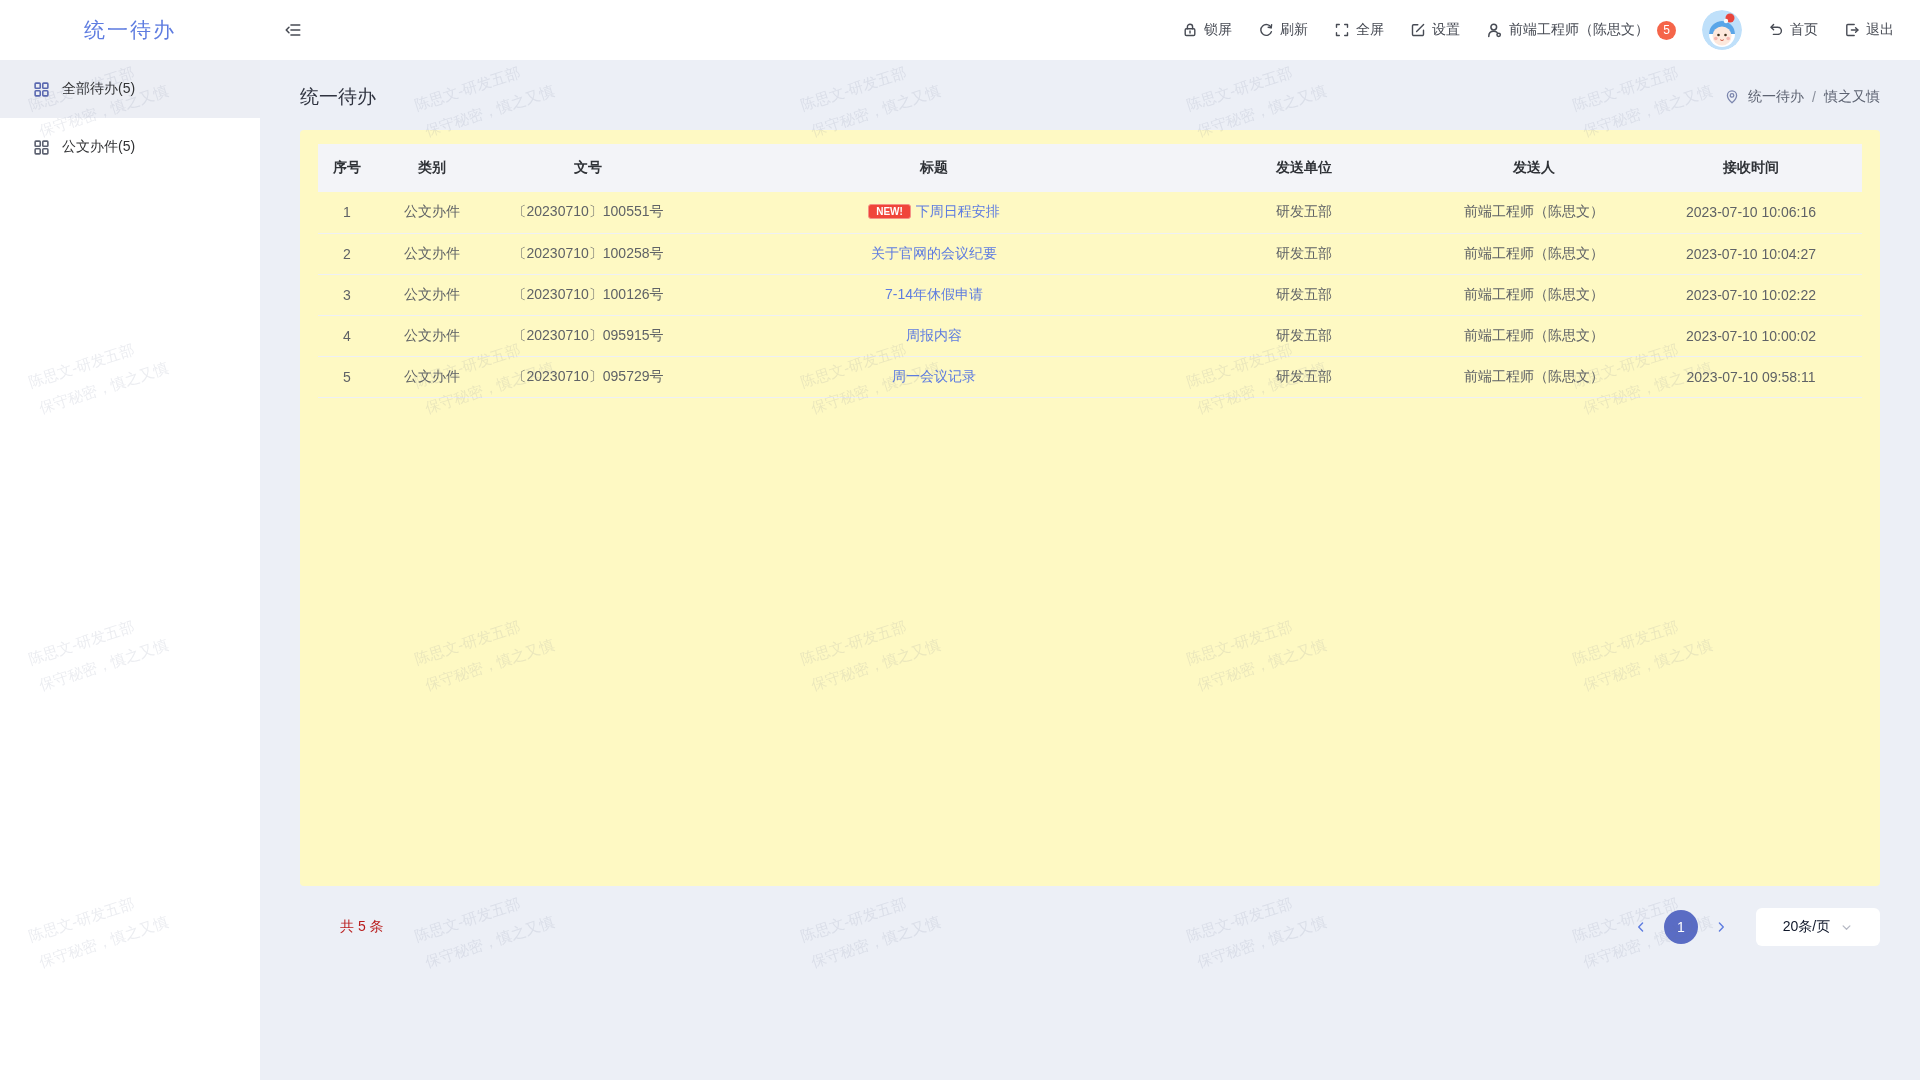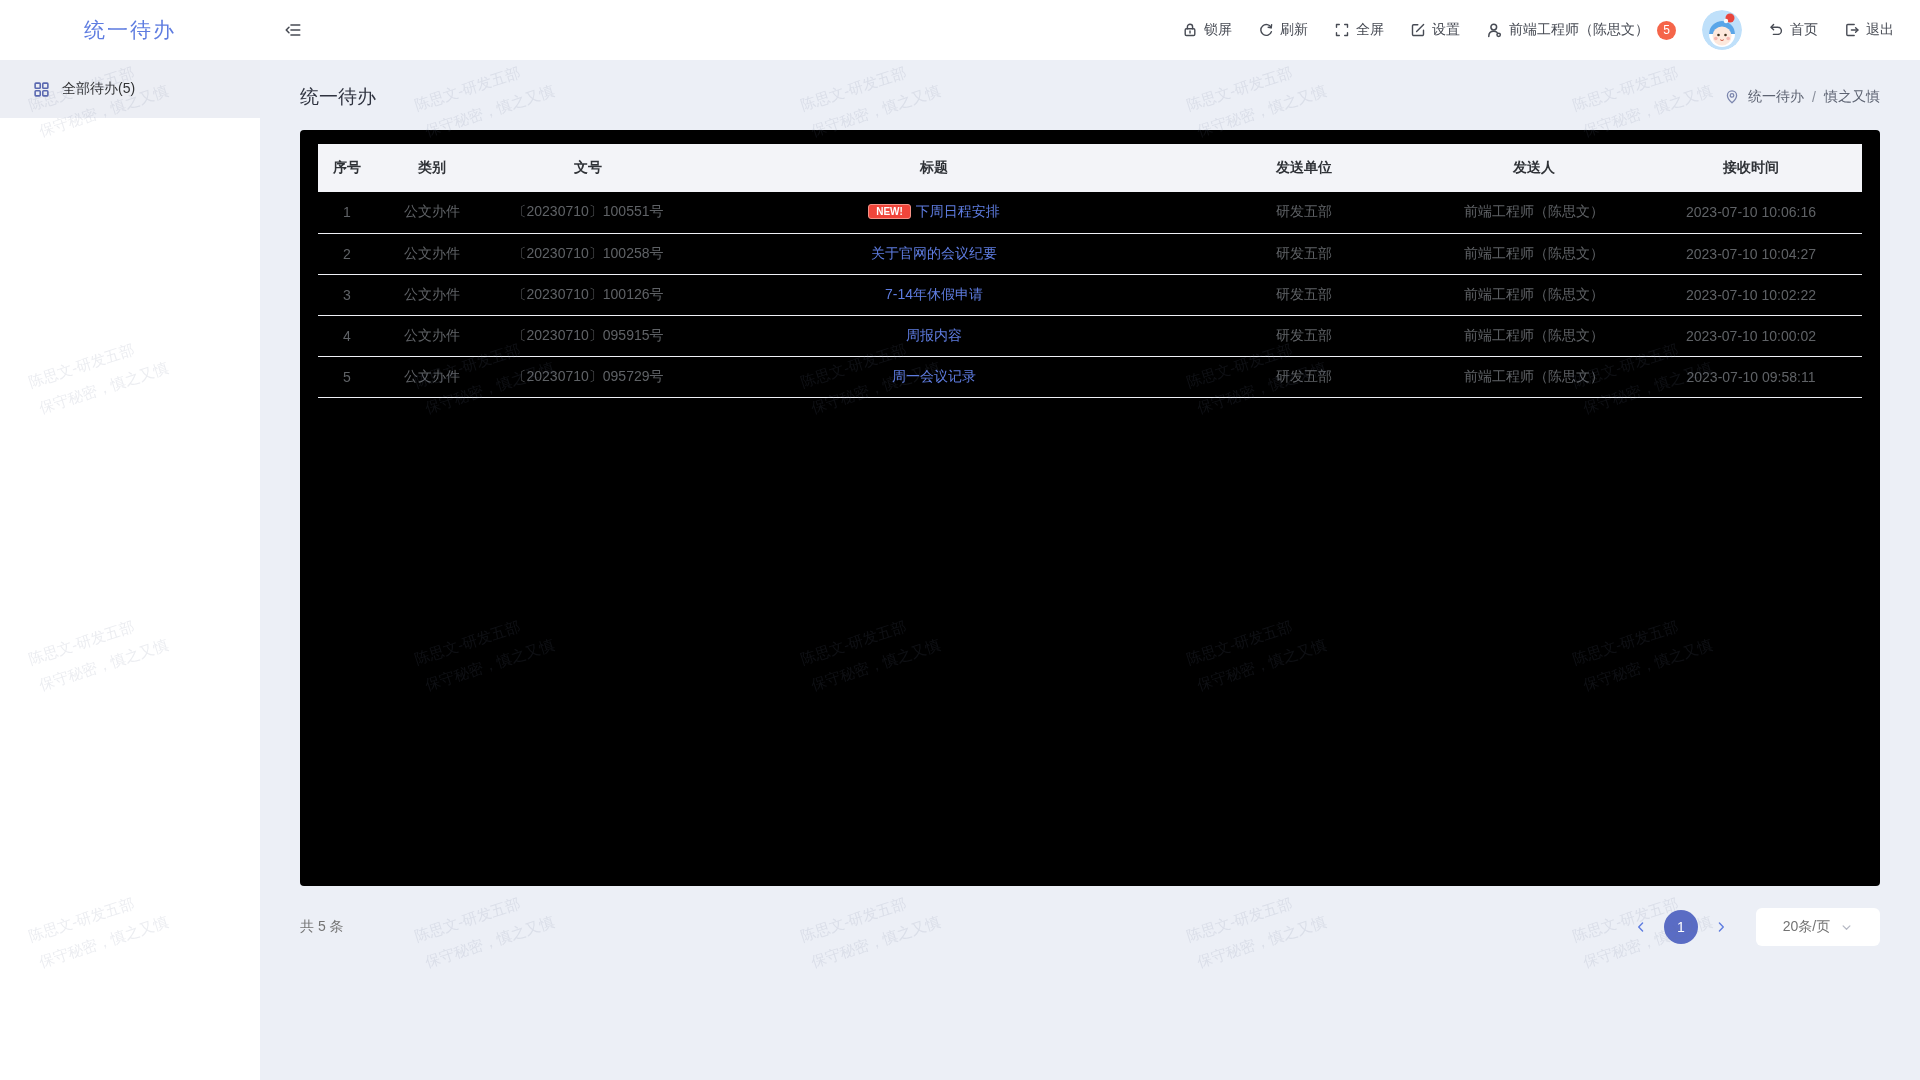--- a/index.html
+++ b/index.html
@@ -29,36 +29,36 @@
 
   
   .content { flex:1; background:#eceff6; padding:16px 40px 0 40px; position:relative; min-height:0; }
   .page-head { display:flex; align-items:center; justify-content:space-between; height:42px; margin-bottom:12px; }
   .page-title { font-size:19px; color:#2f3340; font-weight:500; }
   .breadcrumb { display:flex; align-items:center; gap:8px; color:#5d6372; }
   .breadcrumb .sep { color:#8a8f9c; }
   .crumb-link { cursor:pointer; }
 
   
-  .card { background:#000000; border-radius:4px; padding:14px 18px; height:756px; }
+  .card { background:#fef9c3; border-radius:4px; padding:14px 18px; height:756px; }
   table { width:100%; border-collapse:collapse; table-layout:fixed; }
   thead th { background:#f3f4f8; height:48px; font-weight:bold; color:#2f3237; font-size:14px; padding:0 8px; }
   th.c, td.c { text-align:center; }
   th.l, td.l { text-align:center; }
   tbody td { height:41px; border-bottom:1px solid #eef0f5; color:#5f6266; padding:0 8px; white-space:nowrap; overflow:hidden; }
   .doc-link { color:#5e7ce0; cursor:pointer; text-decoration:none;margin-top:28px; }
   .new-badge { display:none; background:#f0453a; border:1px solid #f59287; color:#fff; font-size:10px; font-weight:bold; line-height:13px; padding:0 7px; border-radius:3px; margin-right:5px; vertical-align:1px; }
 
   
   .pager-row { display:flex; align-items:center; margin-top:22px; }
-  .total { color:#737373; }
+  .total { color:#b91c1c;margin-left:40px; }
   .pager { margin-left:auto; display:flex; align-items:center; gap:10px; }
   .pg-arrow { width:26px; height:34px; display:flex; align-items:center; justify-content:center; cursor:pointer; }
   .pg-page { width:34px; height:34px; border-radius:50%; background:#5a6cc4; color:#fff; display:flex; align-items:center; justify-content:center; cursor:pointer; }
-  .page-size { width:124px; height:38px; background:#fff; border-radius:6px; display:flex; align-items:center; justify-content:center; gap:10px; color:#737373; cursor:pointer; margin-left:12px; }
+  .page-size { width:124px; height:38px; background:#fff; border-radius:6px; display:flex; align-items:center; justify-content:center; gap:10px; color:#0f172a; cursor:pointer; margin-left:12px; }
 
   
   .wm-layer { position:fixed; inset:0; pointer-events:none; z-index:40; overflow:hidden; }
   .wm { position:absolute; transform:rotate(-18deg); color:#6b7695; opacity:0.13; font-size:15px; line-height:1.85; white-space:nowrap; }
   .wm div:last-child { padding-left:2px; }
 </style>
 </head>
 <body>
 
 <div class="app">
@@ -70,20 +70,31 @@
     <div class="menu-item active">
       <svg width="17" height="17" viewBox="0 0 16 16">
         <g fill="none" stroke="#5a68b0" stroke-width="1.5">
           <rect x="2" y="2" width="4.8" height="4.8" rx="0.8"></rect>
             <rect x="9.2" y="2" width="4.8" height="4.8" rx="0.8"></rect>
           <rect x="2" y="9.2" width="4.8" height="4.8" rx="0.8"></rect>
             <rect x="9.2" y="9.2" width="4.8" height="4.8" rx="0.8"></rect>
         </g>
       </svg>
       <span>全部待办(5)</span>
+    </div>
+    <div class="menu-item">
+      <svg width="17" height="17" viewBox="0 0 16 16">
+        <g fill="none" stroke="#5c6170" stroke-width="1.5">
+          <rect x="2" y="2" width="4.8" height="4.8" rx="0.8"></rect>
+            <rect x="9.2" y="2" width="4.8" height="4.8" rx="0.8"></rect>
+          <rect x="2" y="9.2" width="4.8" height="4.8" rx="0.8"></rect>
+            <rect x="9.2" y="9.2" width="4.8" height="4.8" rx="0.8"></rect>
+        </g>
+      </svg>
+      <span>公文办件(5)</span>
     </div>
   </aside>
 
   <div class="right">
 
     <header class="topbar">
       <span class="collapse-btn">
         <svg width="18" height="18" viewBox="0 0 16 16">
           <g class="icon-stroke" stroke="#3a3d44">
             <path d="M6.2 3.6 H14"></path>

